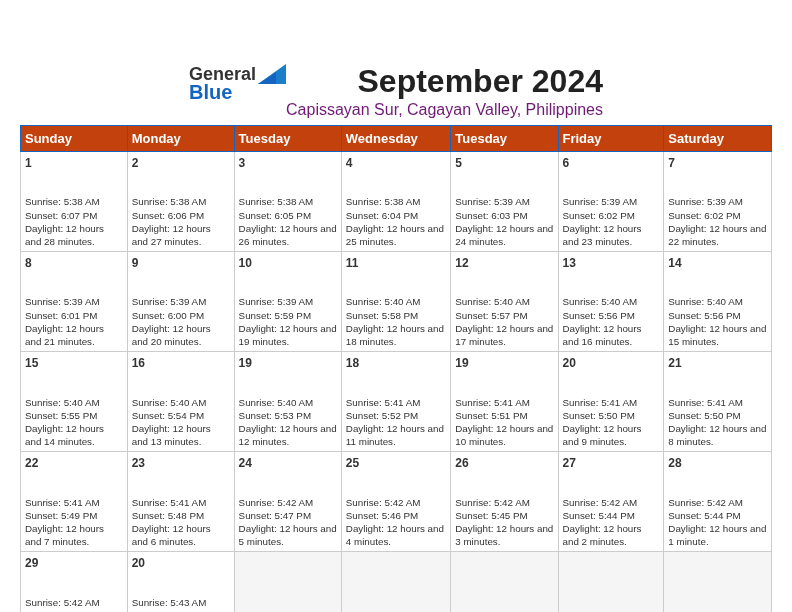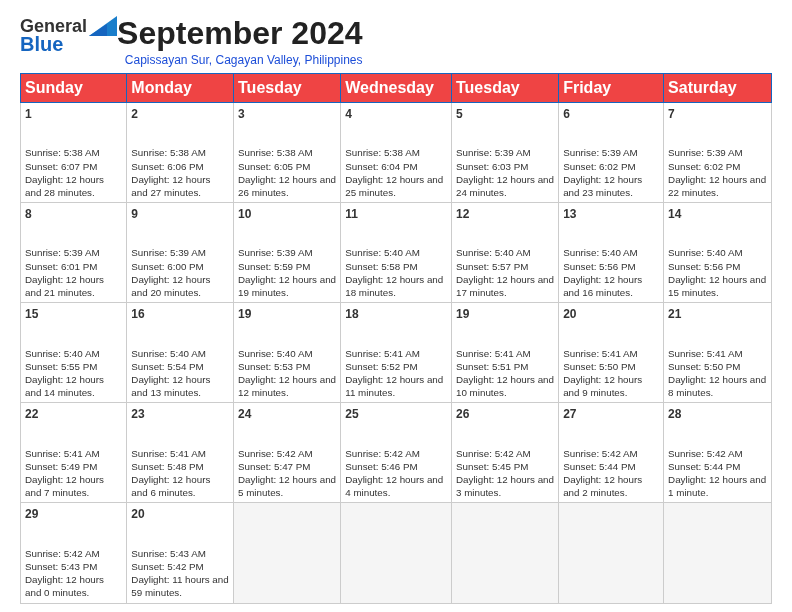--- a/index.html
+++ b/index.html
@@ -12,58 +12,59 @@
     }
     .page {
       width: 792px;
       min-height: 612px;
       padding: 16px 20px 10px 20px;
       background: #fff;
     }
     .header {
       display: flex;
       align-items: flex-start;
-      justify-content: flex-start;
+      justify-content: center;
       margin-bottom: 4px;
+      margin-top: 48px;
     }
     .logo {
       display: flex;
       flex-direction: column;
       align-items: flex-start;
     }
     .logo-row {
       display: flex;
       align-items: center;
     }
     .title-block {
       text-align: right;
     }
     .month-title {
       font-size: 32px;
       font-weight: bold;
       color: #222;
       line-height: 1.1;
     }
     .location-title {
-      font-size: 12px;
-      color: #1d4ed8;
+      font-size: 16px;
+      color: #701a75;
       margin-top: 2px;
     }
     .calendar {
       width: 100%;
       border-collapse: collapse;
       margin-top: 6px;
       font-size: 10.5px;
     }
     .calendar th {
-      background: #ef4444;
+      background: #c2410c;
       color: #fff;
       padding: 5px 4px;
       text-align: left;
-      font-size: 16px;
+      font-size: 13px;
       font-weight: bold;
       border: 1px solid #1565c0;
     }
     .calendar td {
       border: 1px solid #ccc;
       vertical-align: top;
       padding: 3px 4px;
       width: 113px;
       min-height: 72px;
       color: #333;

